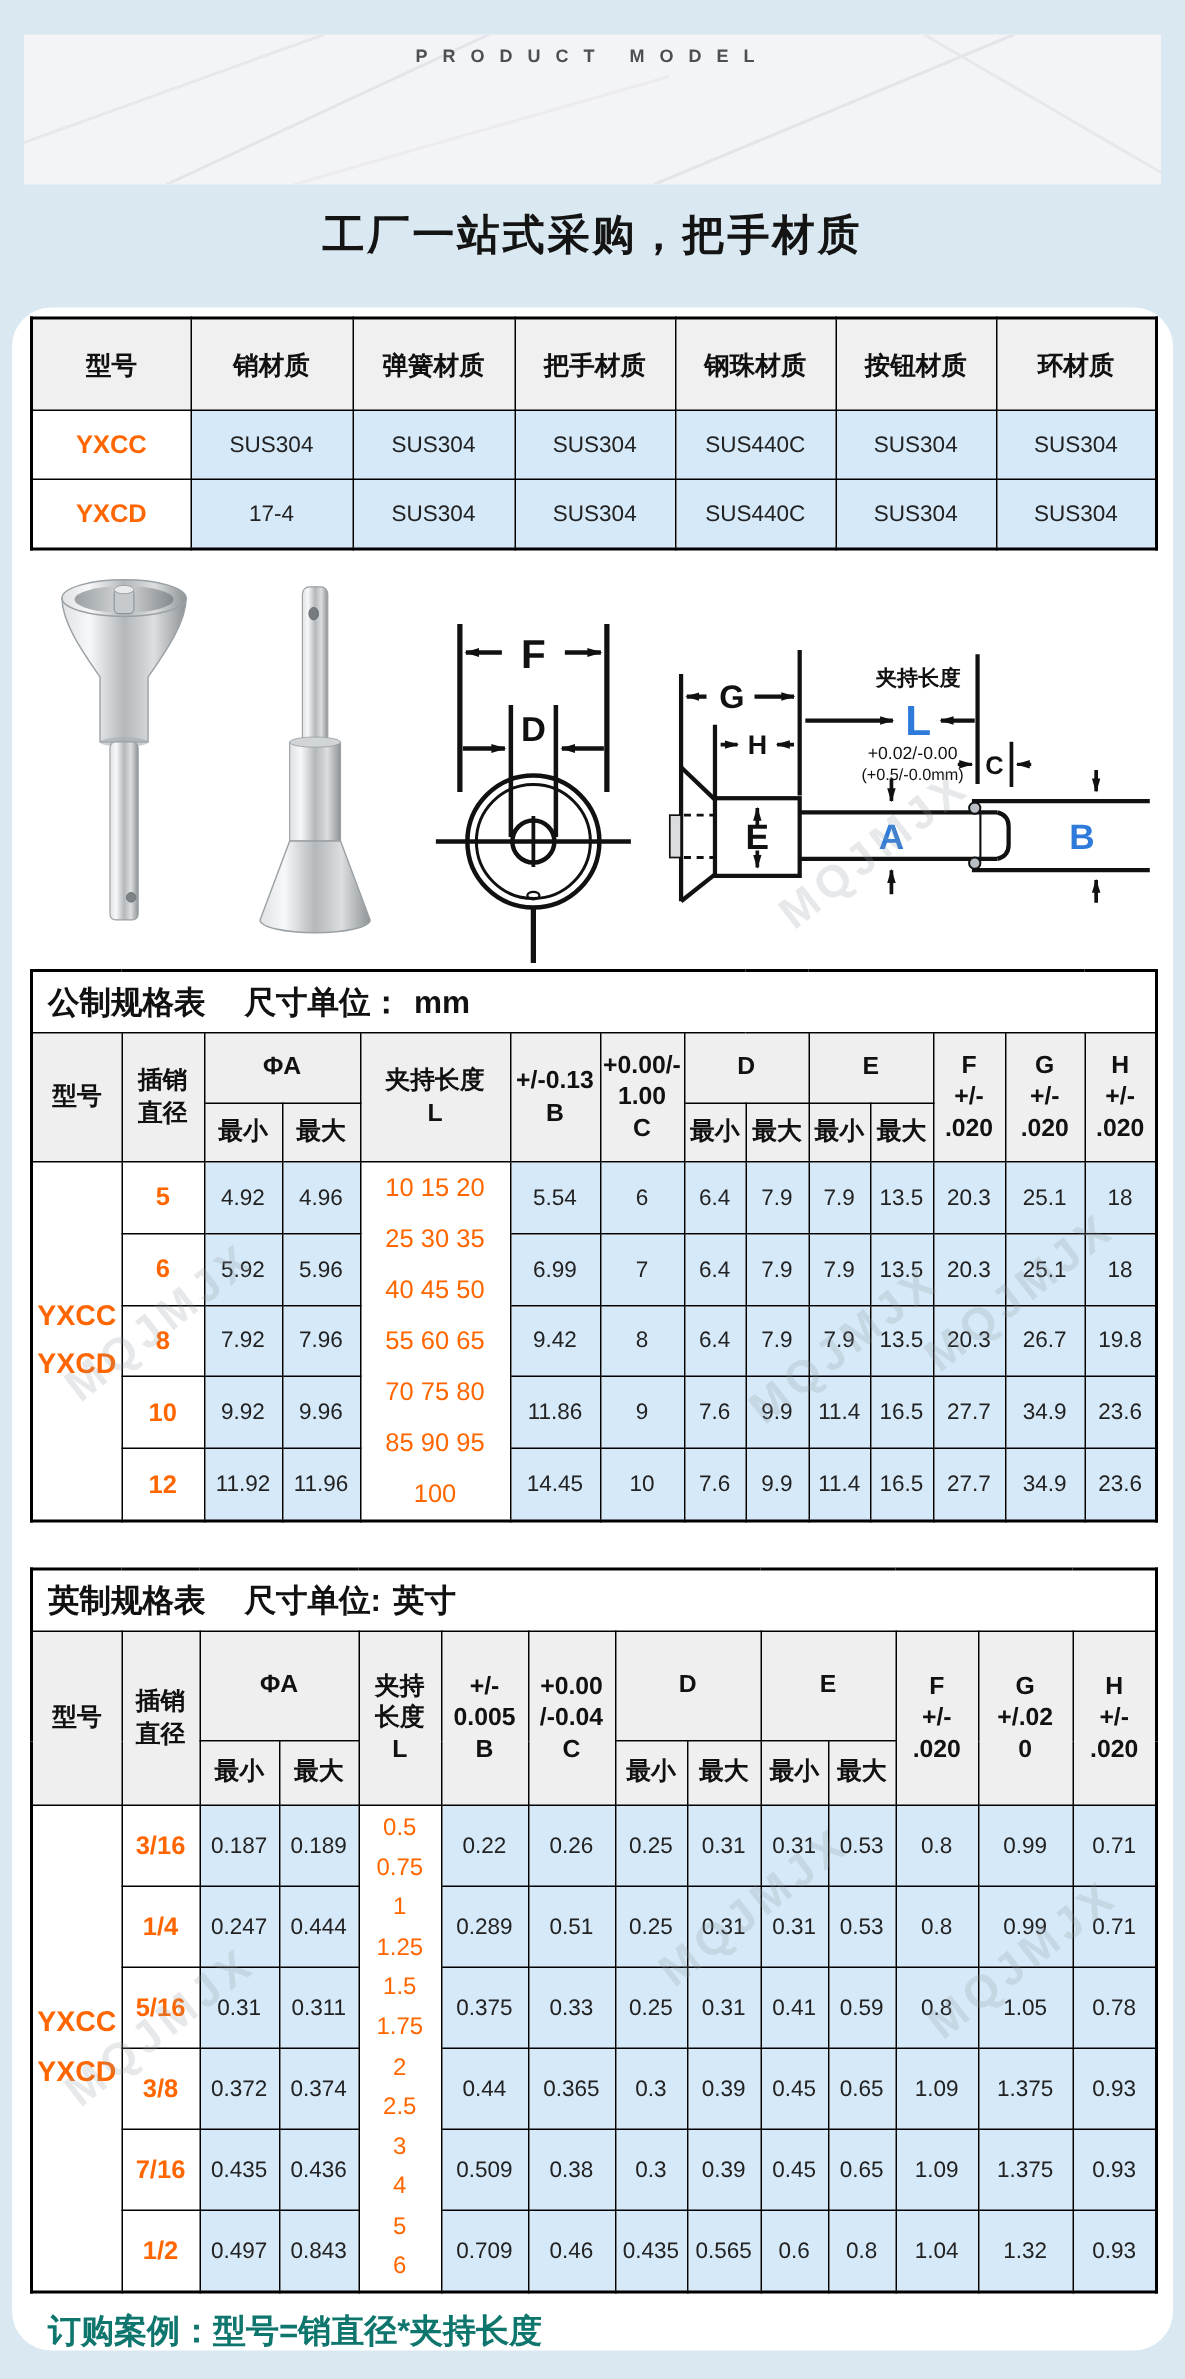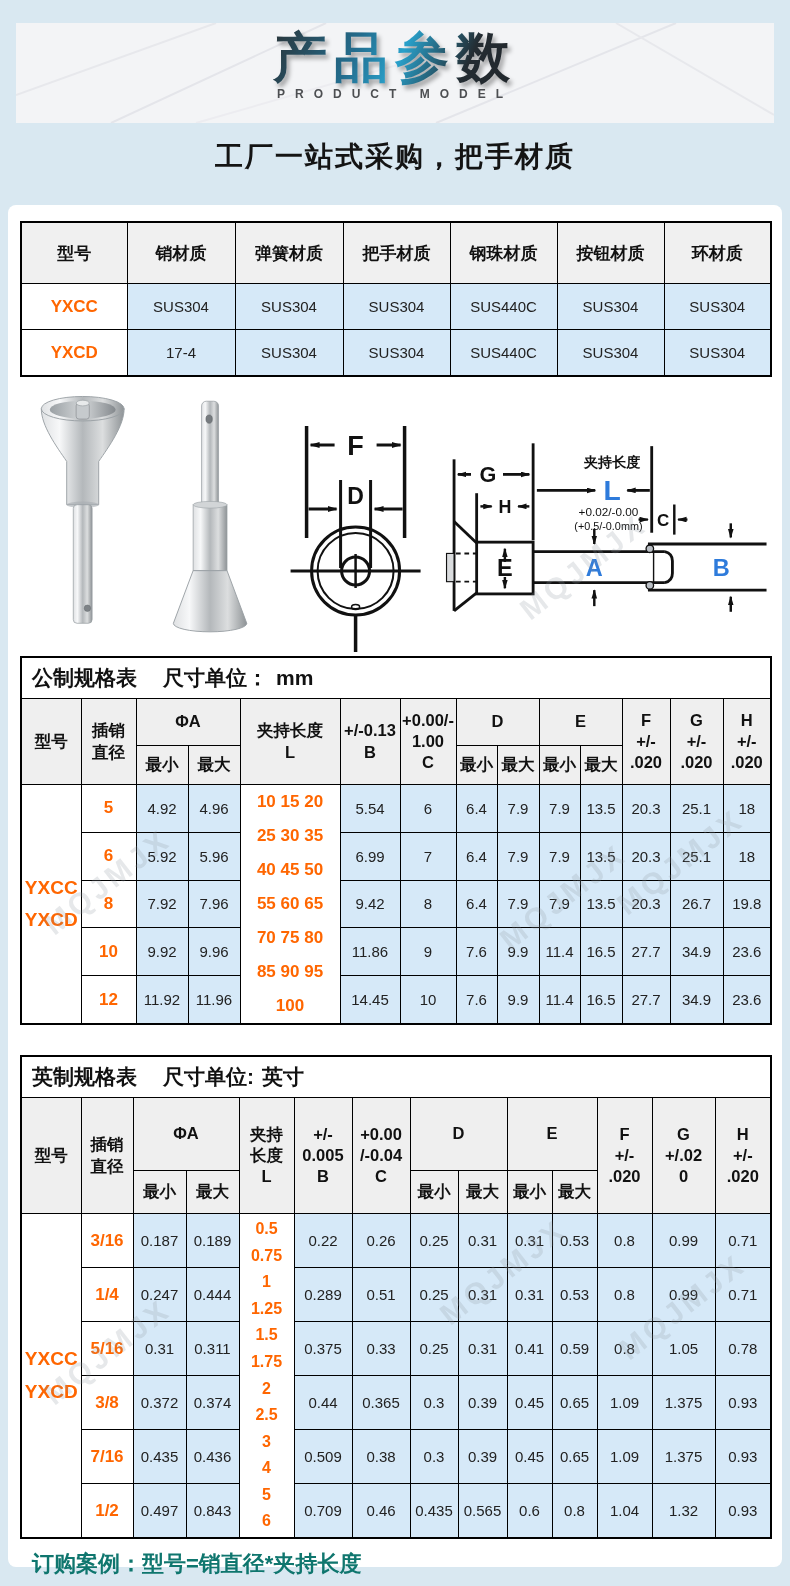--- a/index.html
+++ b/index.html
@@ -25,41 +25,41 @@
   .sub-title{
     margin-top:1px;font-size:12px;font-weight:bold;letter-spacing:10px;color:#4d4f52;
   }
   .tagline{
     position:absolute;top:138px;left:0;width:100%;text-align:center;
     font-size:28px;font-weight:bold;color:#141414;letter-spacing:2px;
   }
   
   .panel{
     position:absolute;top:205px;left:8px;width:774px;height:1362px;
-    background:#ffffff;border-radius:8px;box-sizing:border-box;
-    padding:16px 12px 0 12px;
+    background:#ffffff;border-radius:26px;box-sizing:border-box;
+    padding:6px 12px 0 12px;
   }
   
   table{border-collapse:collapse;table-layout:fixed;width:750px;margin:0 auto;}
   table{border:2px solid #000;}
   th,td{border:1px solid #000;text-align:center;vertical-align:middle;padding:0;overflow:hidden;}
   .pre{white-space:pre-line;}
   
   .mat th{height:60px;background:#f0f0f0;font-size:17px;font-weight:bold;}
   .mat td{height:45px;background:#d6e9f8;font-size:15px;color:#222;}
   .mat td.model{background:#fff;color:#ff6600;font-weight:bold;font-size:17px;}
   
   .spec .title-cell{height:40px;background:#fff;text-align:left;font-size:21px;font-weight:bold;padding-left:10px;}
   .spec .title-cell .unit-label{margin-left:26px;}
   .spec .title-cell .unit{margin-left:8px;}
   .spec th{background:#efefef;font-size:16.5px;font-weight:bold;line-height:1.28;}
   .spec td.val{background:#d6e9f8;font-size:15px;color:#222;}
   .spec td.dia{background:#fff;color:#ff6600;font-weight:bold;font-size:17px;}
   .spec td.model{background:#fff;color:#ff6600;font-weight:bold;font-size:19px;line-height:1.7;}
-  .spec td.lcell{background:#fff;color:#ff6600;font-weight:bold;font-size:17px;line-height:2.0;}
+  .spec td.lcell{background:#fff;color:#ff6600;font-weight:normal;font-size:17px;line-height:2.0;}
   .metric tr.h1 th{height:46px;} .metric tr.h2 th{height:38px;}
   .metric td.val{height:42px;}
   .imp tr.h1 th{height:72px;} .imp tr.h2 th{height:42px;}
   .imp td.val{height:53px;}
   .imp td.lcell{line-height:1.66;font-size:16px;}
   
   .visual{position:relative;height:274px;margin:3px 0 2px 0;display:flex;align-items:flex-start;}
   .visual svg{display:block;}
   .pin1{margin:4px 0 0 10px;}
   .pin2{margin:6px 0 0 28px;}
@@ -79,21 +79,20 @@
 
 <div class="band">
   <svg class="deco" width="758" height="100" viewBox="0 0 758 100">
     <polyline points="95,100 310,0" stroke="#e4e5ea" stroke-width="2" fill="none"></polyline>
     <polyline points="0,72 200,0" stroke="#e7e8ec" stroke-width="2" fill="none"></polyline>
     <polyline points="420,100 660,0" stroke="#e4e5ea" stroke-width="2" fill="none"></polyline>
     <polyline points="600,0 758,92" stroke="#e7e8ec" stroke-width="2" fill="none"></polyline>
     <polyline points="180,100 430,28" stroke="#ececf0" stroke-width="2" fill="none"></polyline>
   </svg>
   <div class="title-wrap">
-    <div class="main-title">产品参数</div>
     <div class="sub-title">PRODUCT MODEL</div>
   </div>
 </div>
 <div class="tagline">工厂一站式采购，把手材质</div>
 
 <div class="panel">
 
   <table class="mat">
     <colgroup>
         <col style="width:106px">

